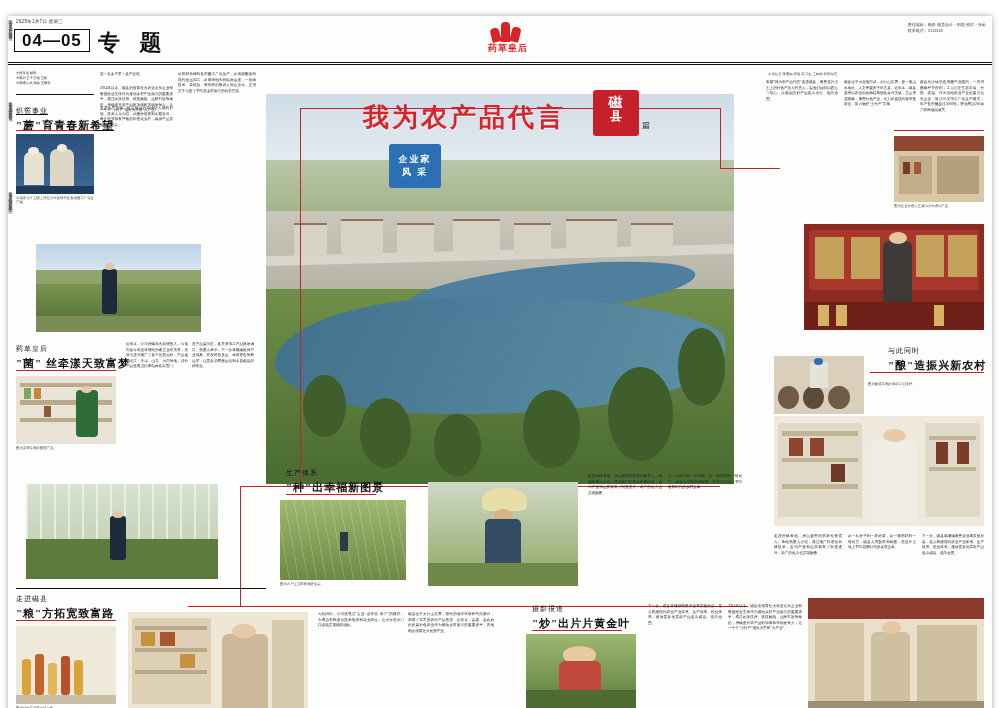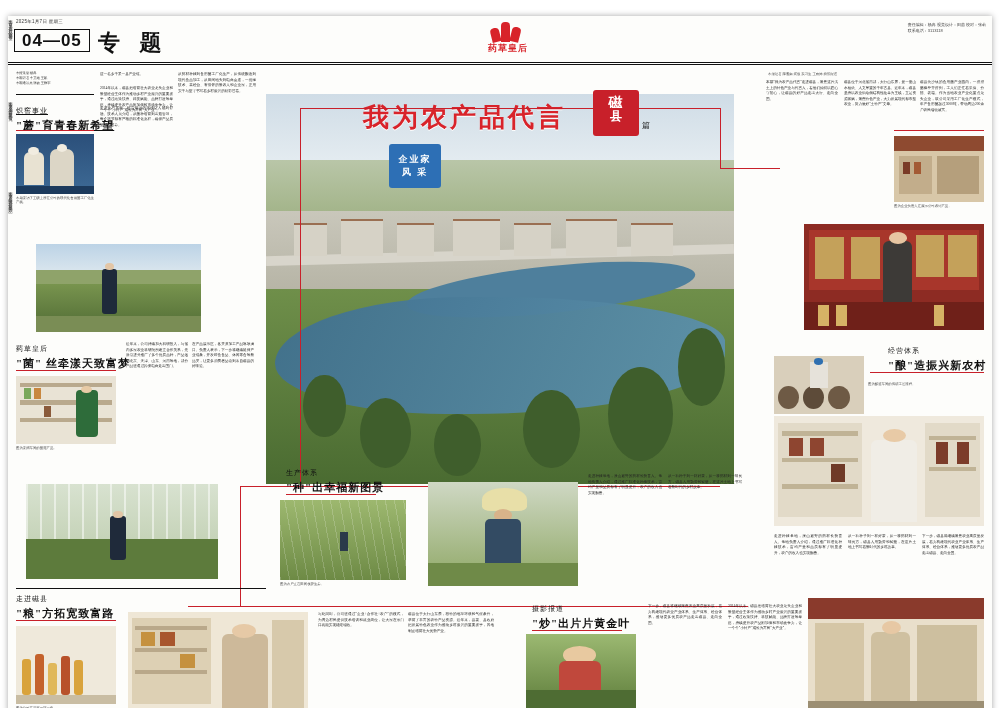--- a/index.html
+++ b/index.html
@@ -322,21 +322,21 @@
     <div style="position:absolute;left:44%;top:16%;width:16%;height:76%;background:#3d3a37;border-radius:6px 6px 0 0;"></div>
     <div style="position:absolute;left:47%;top:8%;width:10%;height:11%;background:#e7c5a1;border-radius:50%;"></div>
     <div style="position:absolute;left:0;bottom:0;width:100%;height:26%;background:#6f2019;"></div>
     <div style="position:absolute;left:8%;bottom:4%;width:6%;height:20%;background:#d6b265;"></div>
     <div style="position:absolute;left:18%;bottom:4%;width:6%;height:20%;background:#d6b265;"></div>
     <div style="position:absolute;left:72%;bottom:4%;width:6%;height:20%;background:#d6b265;"></div>
   </div>
   <div class="vert" style="left:782px;top:212px;height:98px;">图为负责人正在向顾客介绍公司酿造的产品</div>
 
   <div class="hd" style="left:880px;top:330px;">
-    <span class="sub">经营体系</span>
+    <span class="sub">与此同时</span>
     <span class="main">"酿"造振兴新农村</span>
   </div>
   <div class="hdr-under-red" style="left:862px;top:356px;width:114px;"></div>
 
   <div class="photo" style="left:766px;top:340px;width:90px;height:58px;">
     <div style="position:absolute;inset:0;background:#d9cfbb;"></div>
     <div style="position:absolute;left:4%;bottom:8%;width:24%;height:40%;background:#6e5a45;border-radius:50%;"></div>
     <div style="position:absolute;left:32%;bottom:8%;width:24%;height:40%;background:#5d4b39;border-radius:50%;"></div>
     <div style="position:absolute;left:60%;bottom:8%;width:24%;height:40%;background:#6e5a45;border-radius:50%;"></div>
     <div style="position:absolute;left:40%;top:10%;width:20%;height:46%;background:#e6e2da;"></div>

